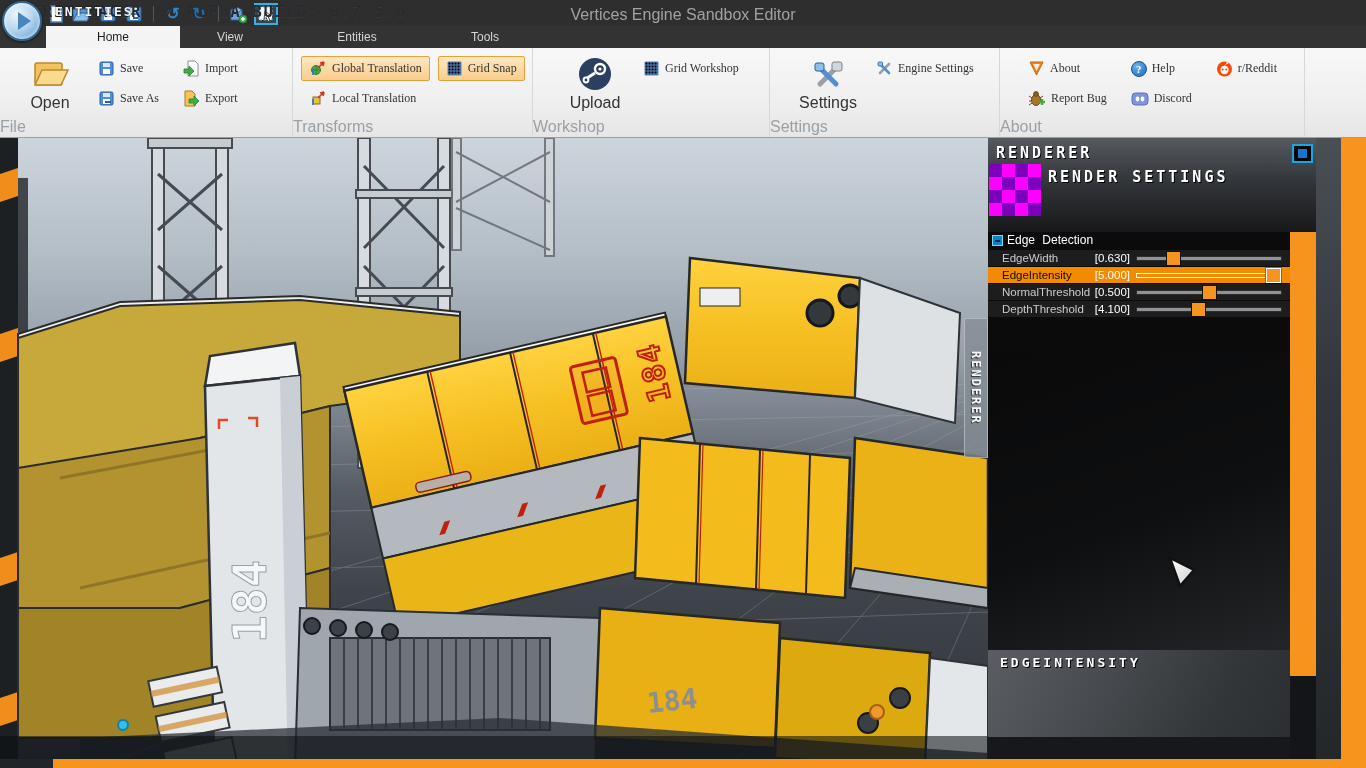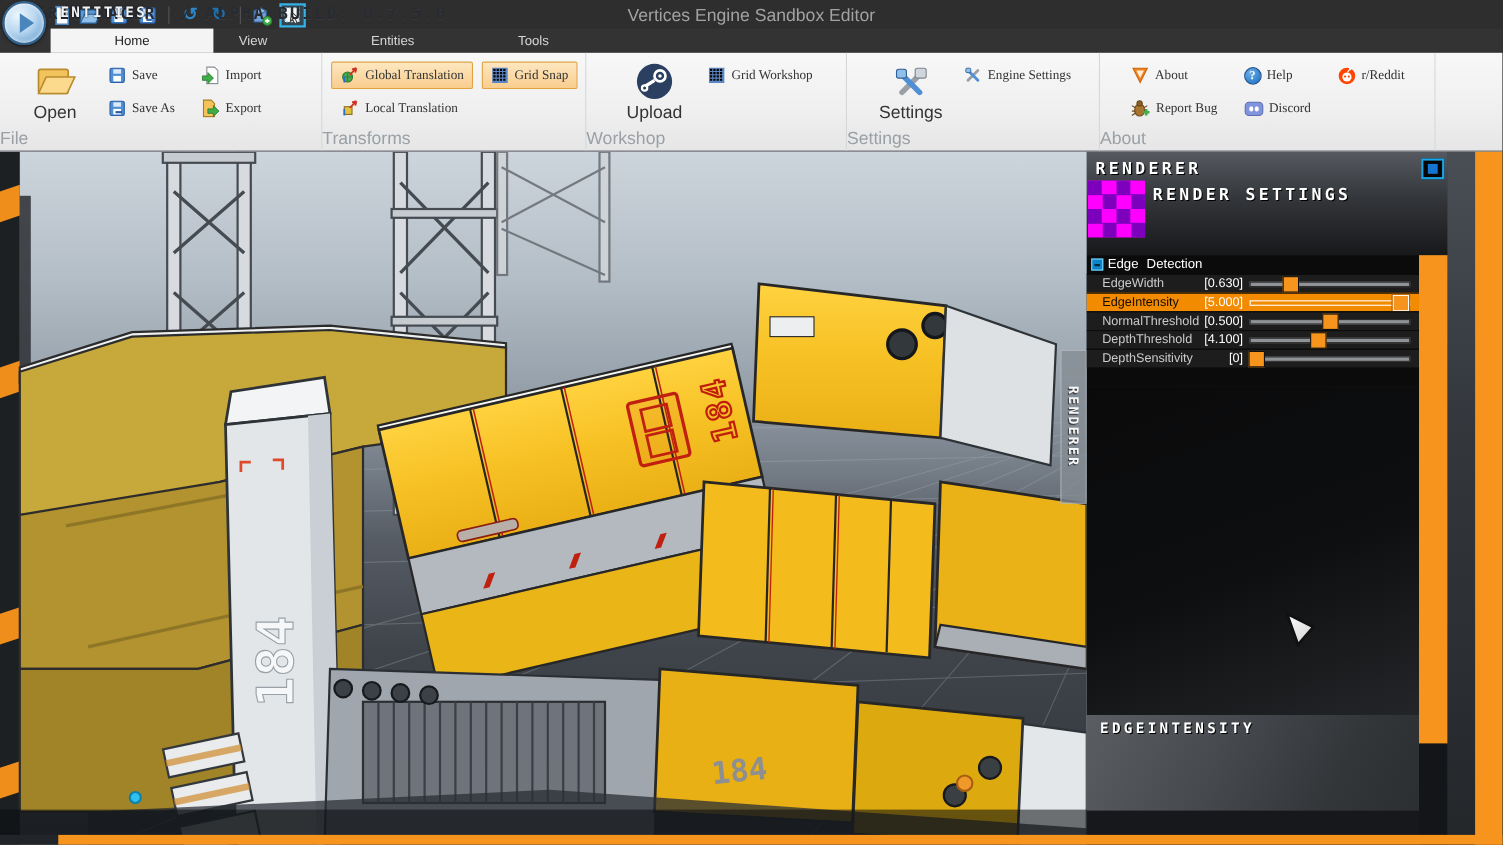--- a/index.html
+++ b/index.html
@@ -181,21 +181,21 @@
     </div>
     <div class="qa-btn qa-active">
       <svg width="18" height="18">
           <rect x="2" y="2" width="13" height="13" fill="#f4f8fb" stroke="#7aa9cf" stroke-dasharray="2 2"></rect>
           <path d="M8 6 l6 5 l-3 .5 l2 4 l-2 1 l-2 -4 l-2 2 z" fill="#ffffff" stroke="#444" stroke-width="1"></path>
         </svg>
     </div>
   </div>
 
   <div id="tabrow" class="abs">
-    <div class="rtab active" style="left:46px; width:148px;text-align:center;">Home</div>
+    <div class="rtab active" style="left:46px; width:134px;text-align:center;">Home</div>
     <div class="rtab" style="left:195px; width:70px;">View</div>
     <div class="rtab" style="left:322px; width:70px;">Entities</div>
     <div class="rtab" style="left:455px; width:60px;">Tools</div>
   </div>
 
   <div id="ribbon" class="abs">
 
     <div class="rgroup" style="width:293px; padding-left:18px;">
       <div class="bigbtn">
         <svg width="38" height="36">
@@ -559,27 +559,20 @@
           <div class="thumb" style="left: calc(51% - 8px);"></div>
         </div>
     </div>
     <div class="prop-row">
       <span class="plabel">DepthThreshold</span>
       <span class="pval">[4.100]</span>
       <div class="track">
           <div class="thumb" style="left: calc(43% - 8px);"></div>
         </div>
     </div>
-    <div class="prop-row">
-      <span class="plabel">DepthSensitivity</span>
-      <span class="pval">[0]</span>
-      <div class="track">
-          <div class="thumb" style="left: calc(4% - 8px);"></div>
-        </div>
-    </div>
   </div>
 
   <div id="panel-mid" class="abs"></div>
   <div id="panel-tooltip" class="abs"></div>
   <div id="tooltip-label" class="abs techno">EDGEINTENSITY</div>
   <div id="panel-bottom" class="abs"></div>
   <div id="inner-orange" class="abs"></div>
   <div id="inner-dark" class="abs"></div>
 
   <div id="tabstrip" class="abs"></div>

